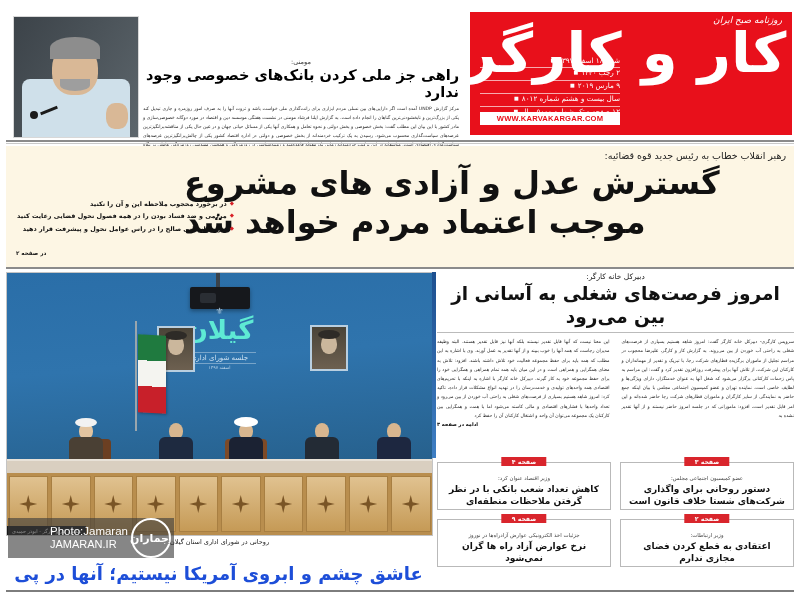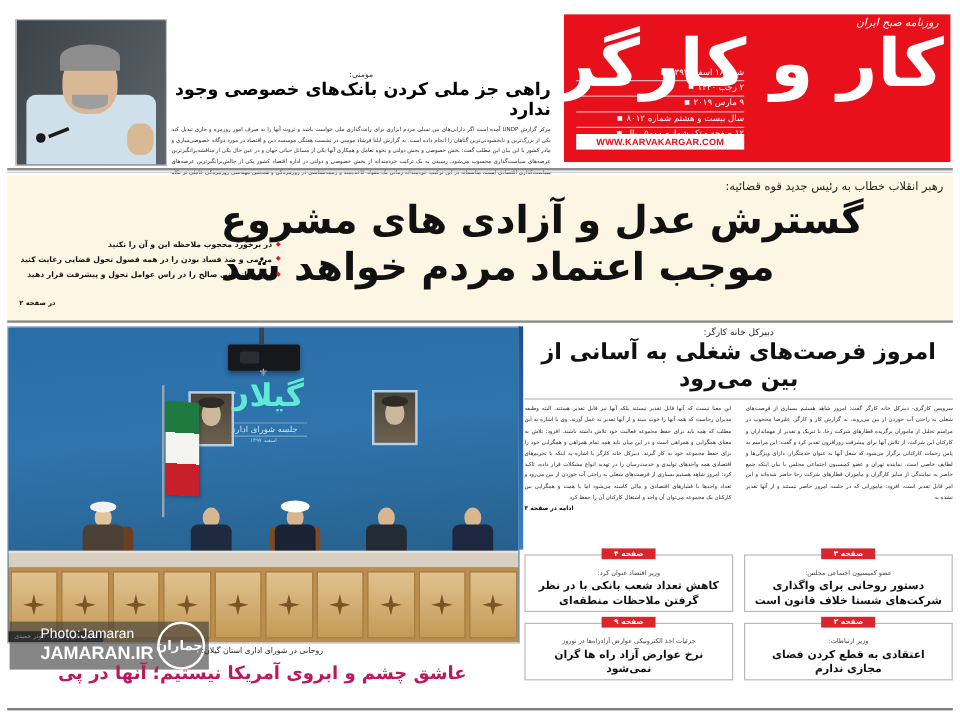--- a/index.html
+++ b/index.html
@@ -166,26 +166,26 @@
     background:rgba(60,60,60,.62);display:flex;align-items:center;
   }
   .wm-seal{
     width:36px;height:36px;border-radius:50%;border:2px solid #fff;
     margin:0 3px;position:relative;flex:0 0 auto;
   }
   .wm-seal span{position:absolute;left:0;right:0;top:50%;transform:translateY(-50%);
     text-align:center;color:#fff;font-size:11px;font-weight:bold;line-height:1;}
   .wm-text{color:#fff;direction:ltr;text-align:left;padding-left:6px;font-family:"Liberation Sans",sans-serif;}
   .wm-l1{font-size:11.5px;line-height:1.15;}
-  .wm-l2{font-size:15px;line-height:1.15;font-weight:bold;}
+  .wm-l2{font-size:11px;line-height:1.15;}
 
   
   .bl-art{position:absolute;left:6px;top:268px;width:425px;}
   .bl-kicker{text-align:center;font-size:6.5px;color:#222;}
-  .bl-head{text-align:center;font-size:15px;font-weight:bold;color:#be185d;line-height:1.25;margin-top:6px;}
+  .bl-head{text-align:center;font-size:18px;font-weight:bold;color:#1d4ed8;line-height:1.25;margin-top:17px;}
 
   
   .rc{position:absolute;left:437px;top:2px;width:357px;}
   .rc-bar{position:absolute;left:-5px;top:0;width:4px;height:186px;
     background:linear-gradient(#1d4f8f,#3f7fc4);}
   .rc-kicker{text-align:center;font-size:7.5px;color:#222;}
   .rc-head{text-align:center;font-size:18.5px;font-weight:bold;color:#111;line-height:1.25;margin-top:1px;letter-spacing:-0.3px;}
   .rc-hr{height:1px;background:#bbb;margin:4px 0 4px;}
   .rc-cols{display:flex;gap:12px;}
   .rc-col{flex:1;font-size:4.6px;line-height:2.0;color:#262626;text-align:justify;}

